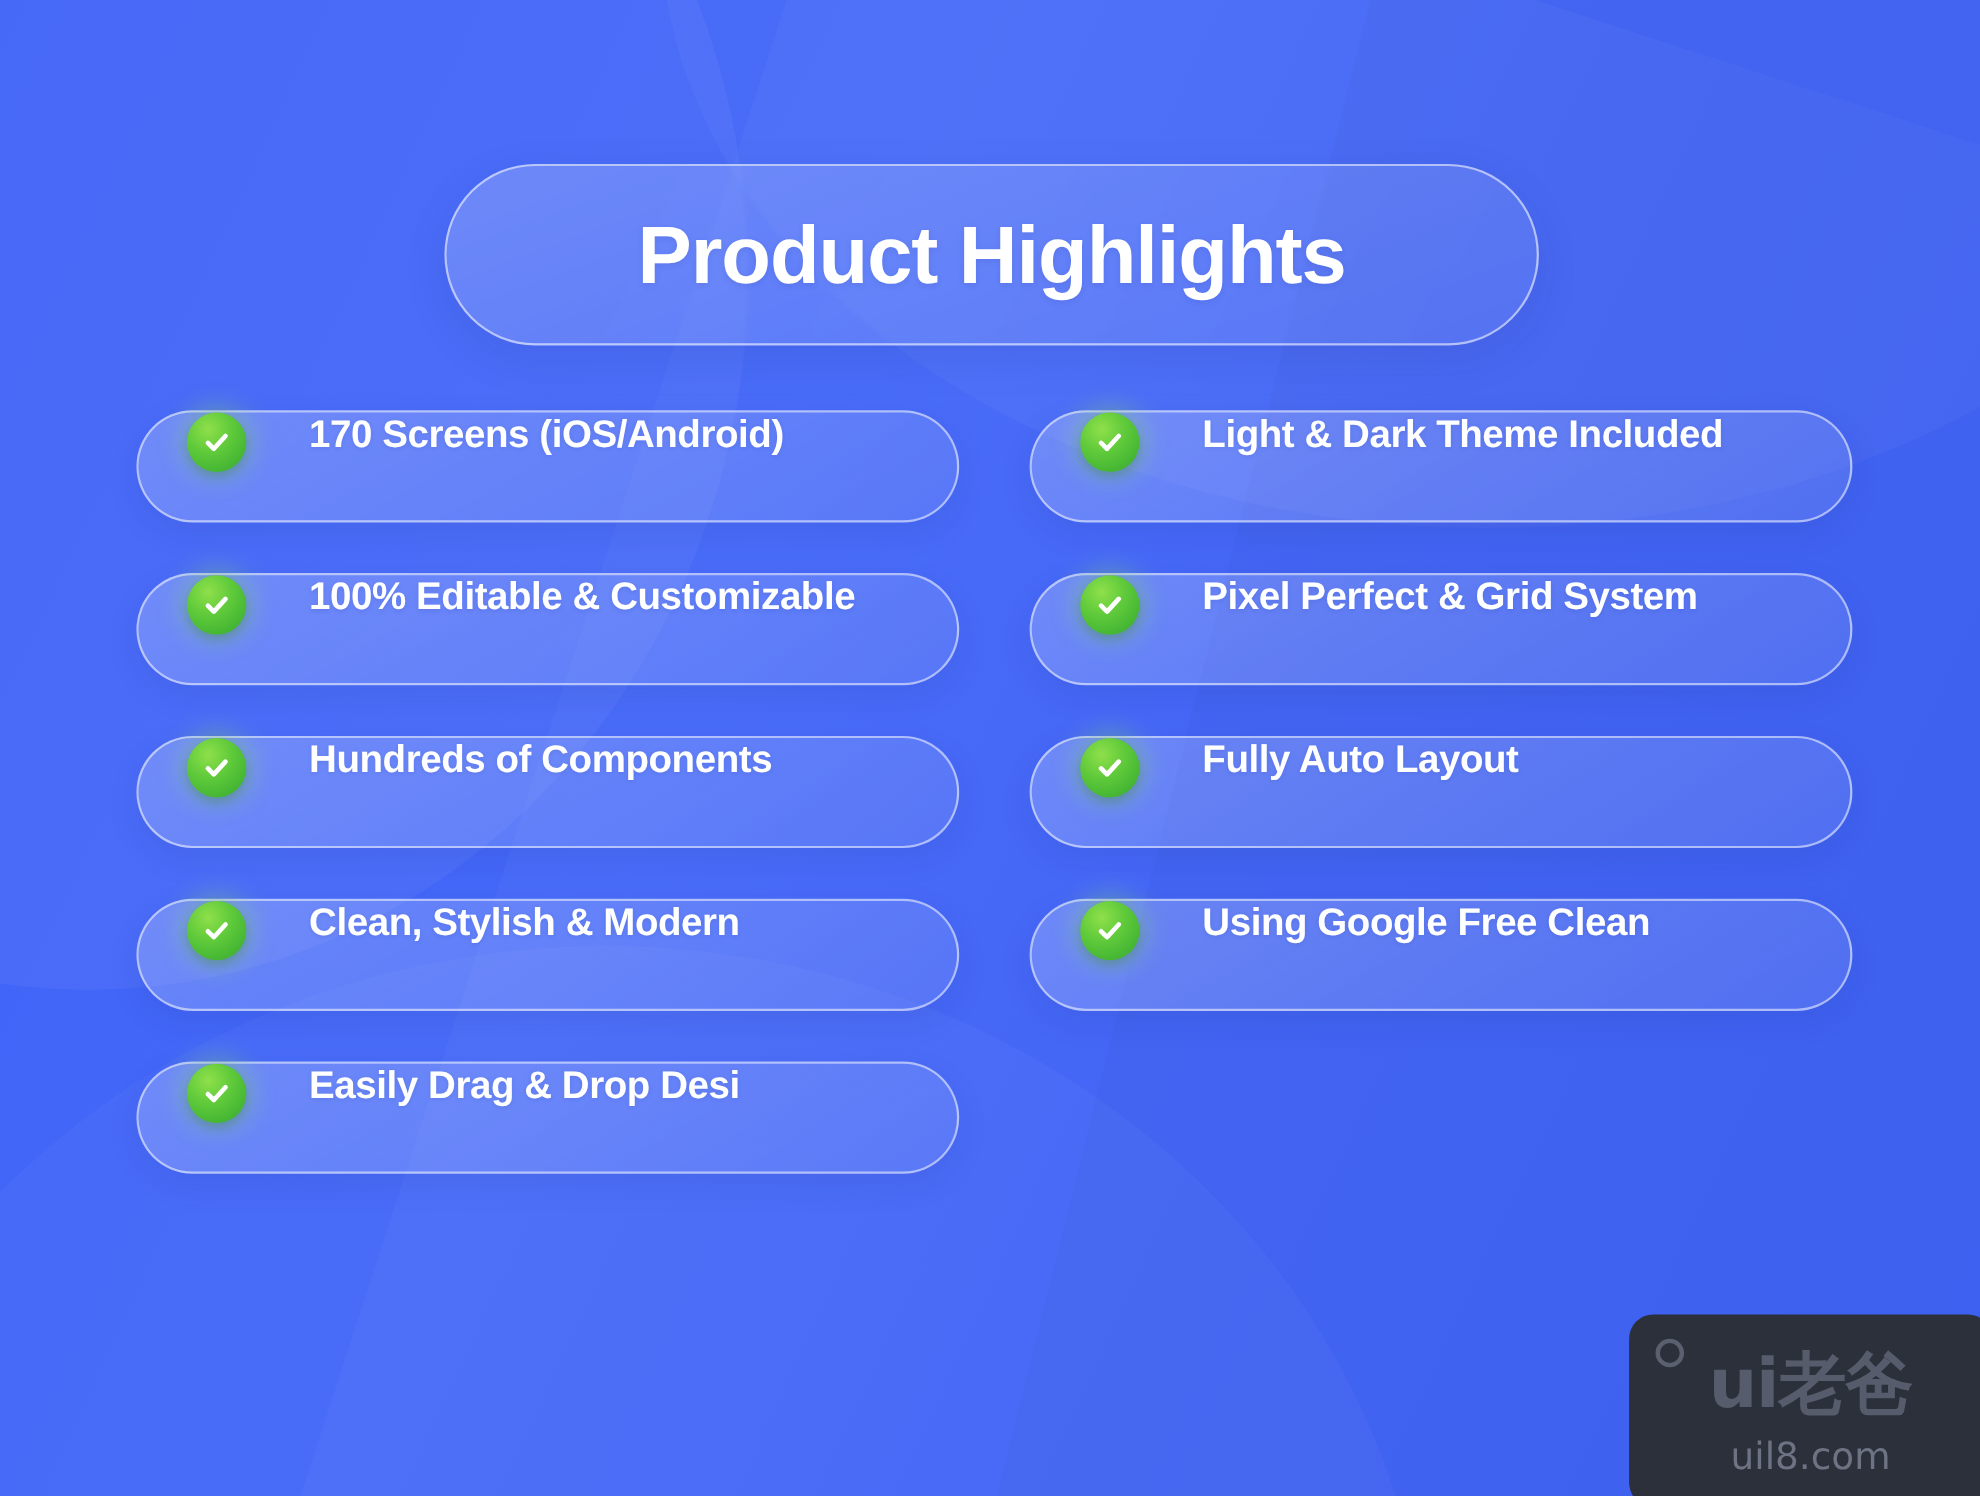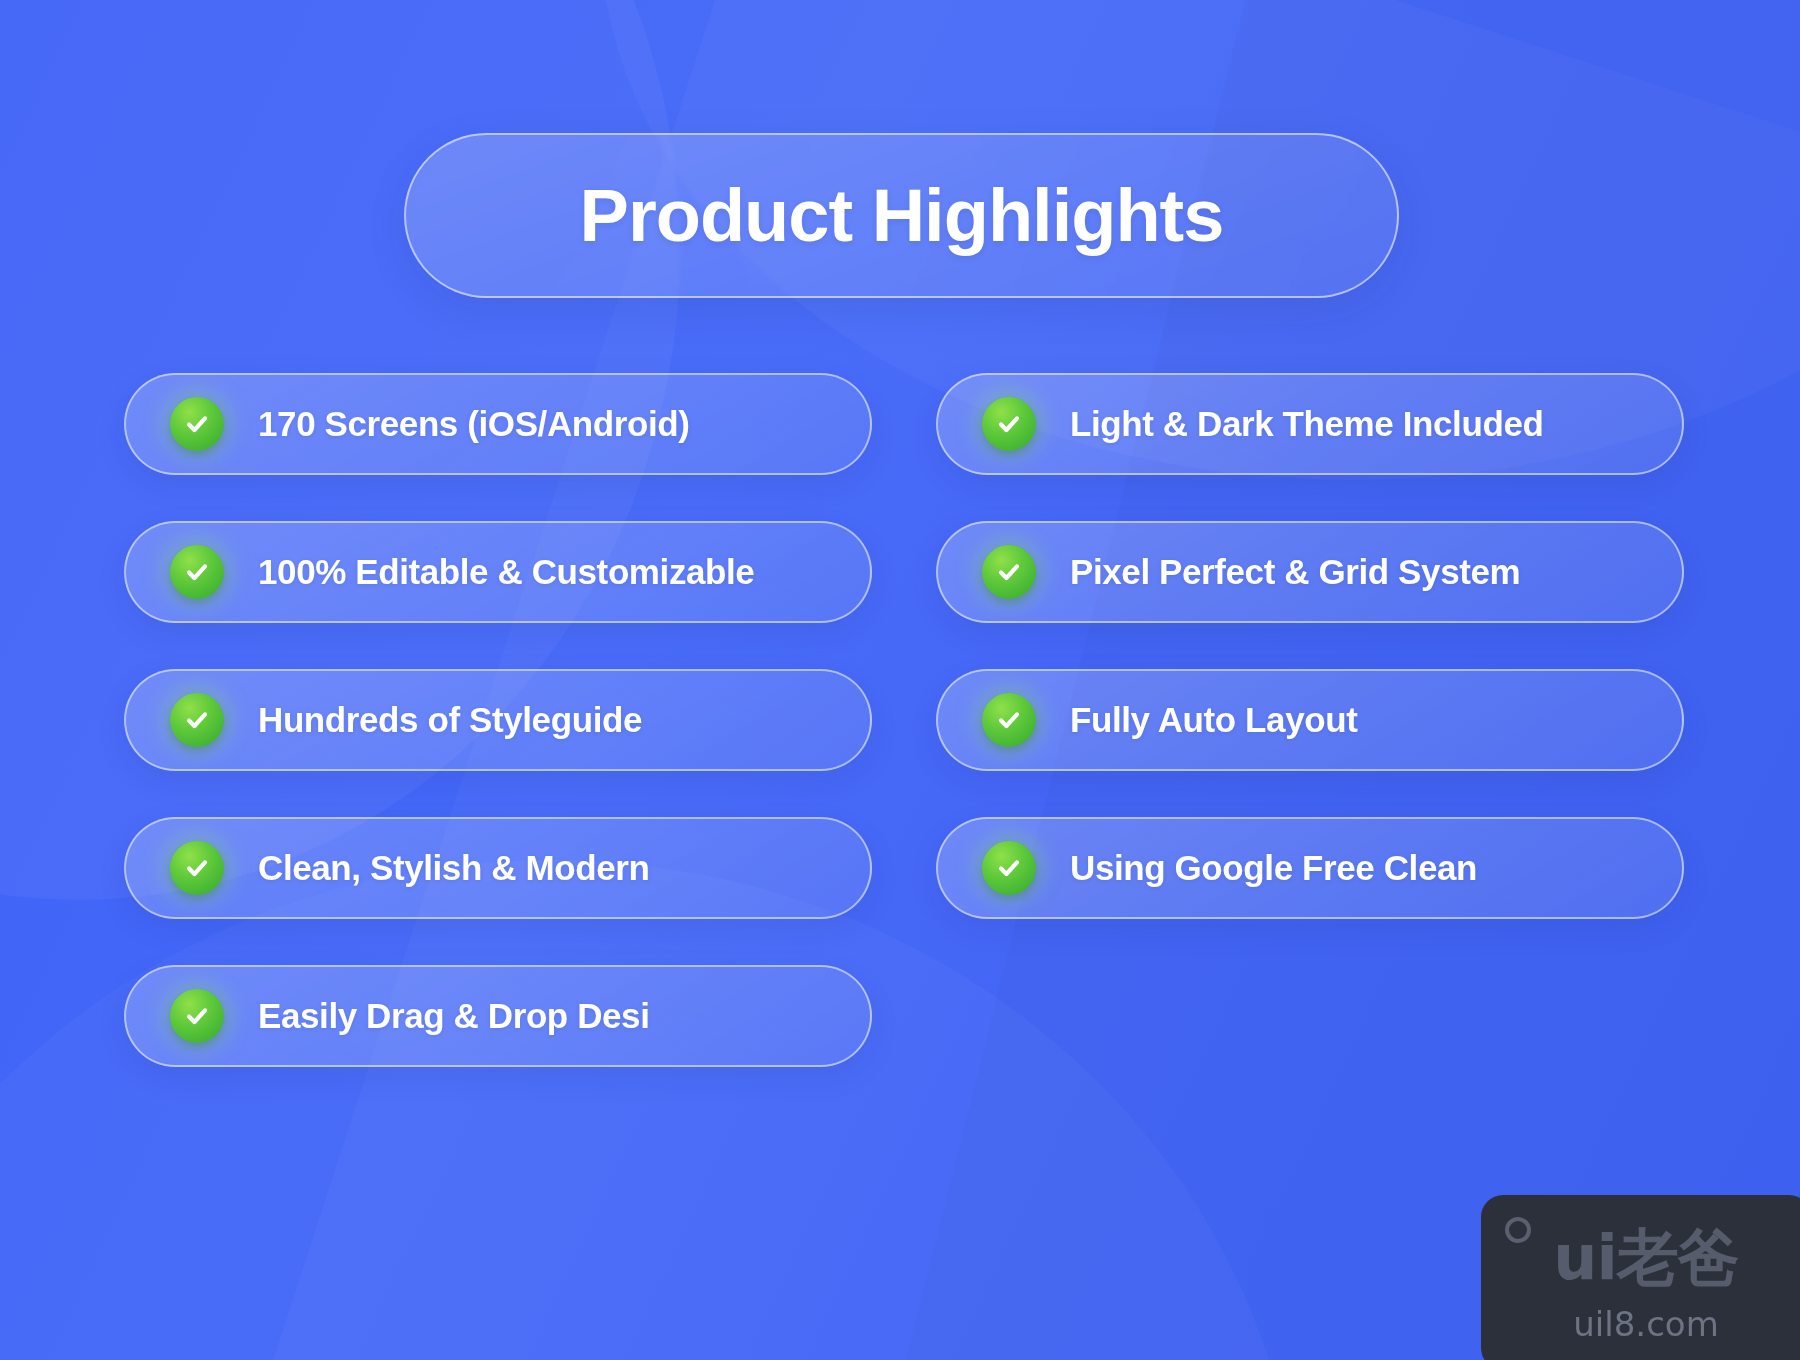--- a/index.html
+++ b/index.html
@@ -75,21 +75,21 @@
   #content {
     position: relative;
     width: 1800px;
     height: 1360px;
   }
 
   
   #title-pill {
     position: absolute;
     left: 404px;
-    top: 133px;
+    top: 149px;
     width: 995px;
     height: 165px;
     border-radius: 85px;
     border: 2px solid rgba(255,255,255,0.55);
     background: linear-gradient(160deg, rgba(255,255,255,0.20) 0%, rgba(255,255,255,0.12) 55%, rgba(255,255,255,0.07) 100%);
     display: flex;
     align-items: center;
     justify-content: center;
     box-shadow: 0 12px 40px rgba(20,35,110,0.10);
     backdrop-filter: blur(2px);
@@ -116,23 +116,24 @@
     row-gap: 46px;
   }
 
   .feature-pill {
     position: relative;
     height: 102px;
     border-radius: 51px;
     border: 2px solid rgba(255,255,255,0.52);
     background: linear-gradient(150deg, rgba(255,255,255,0.22) 0%, rgba(255,255,255,0.15) 50%, rgba(255,255,255,0.09) 100%);
     display: flex;
-    align-items: center;
+    align-items: flex-start;
     padding-left: 44px;
     box-shadow: 0 10px 30px rgba(20,35,110,0.09);
+    gap: 23px;
   }
 
   .check-badge {
     position: relative;
     flex: 0 0 auto;
     width: 54px;
     height: 54px;
     border-radius: 50%;
     background: radial-gradient(circle at 36% 28%, #8fe04a 0%, #5ec93a 42%, #33a82f 100%);
     display: flex;
@@ -249,21 +250,21 @@
         </svg>
       </span>
       <span class="feature-label">Pixel Perfect &amp; Grid System</span>
     </div>
     <div class="feature-pill">
       <span class="check-badge">
         <svg width="30" height="30" viewBox="0 0 30 30" aria-hidden="true">
           <path d="M7 15.6 L12.4 21 L23 9.4" fill="none" stroke="#ffffff" stroke-width="4.2" stroke-linecap="round" stroke-linejoin="round"></path>
         </svg>
       </span>
-      <span class="feature-label">Hundreds of Styleguide</span>
+      <span class="feature-label">Hundreds of Components</span>
     </div>
 
     <div class="feature-pill">
       <span class="check-badge">
         <svg width="30" height="30" viewBox="0 0 30 30" aria-hidden="true">
           <path d="M7 15.6 L12.4 21 L23 9.4" fill="none" stroke="#ffffff" stroke-width="4.2" stroke-linecap="round" stroke-linejoin="round"></path>
         </svg>
       </span>
       <span class="feature-label">Fully Auto Layout</span>
     </div>

